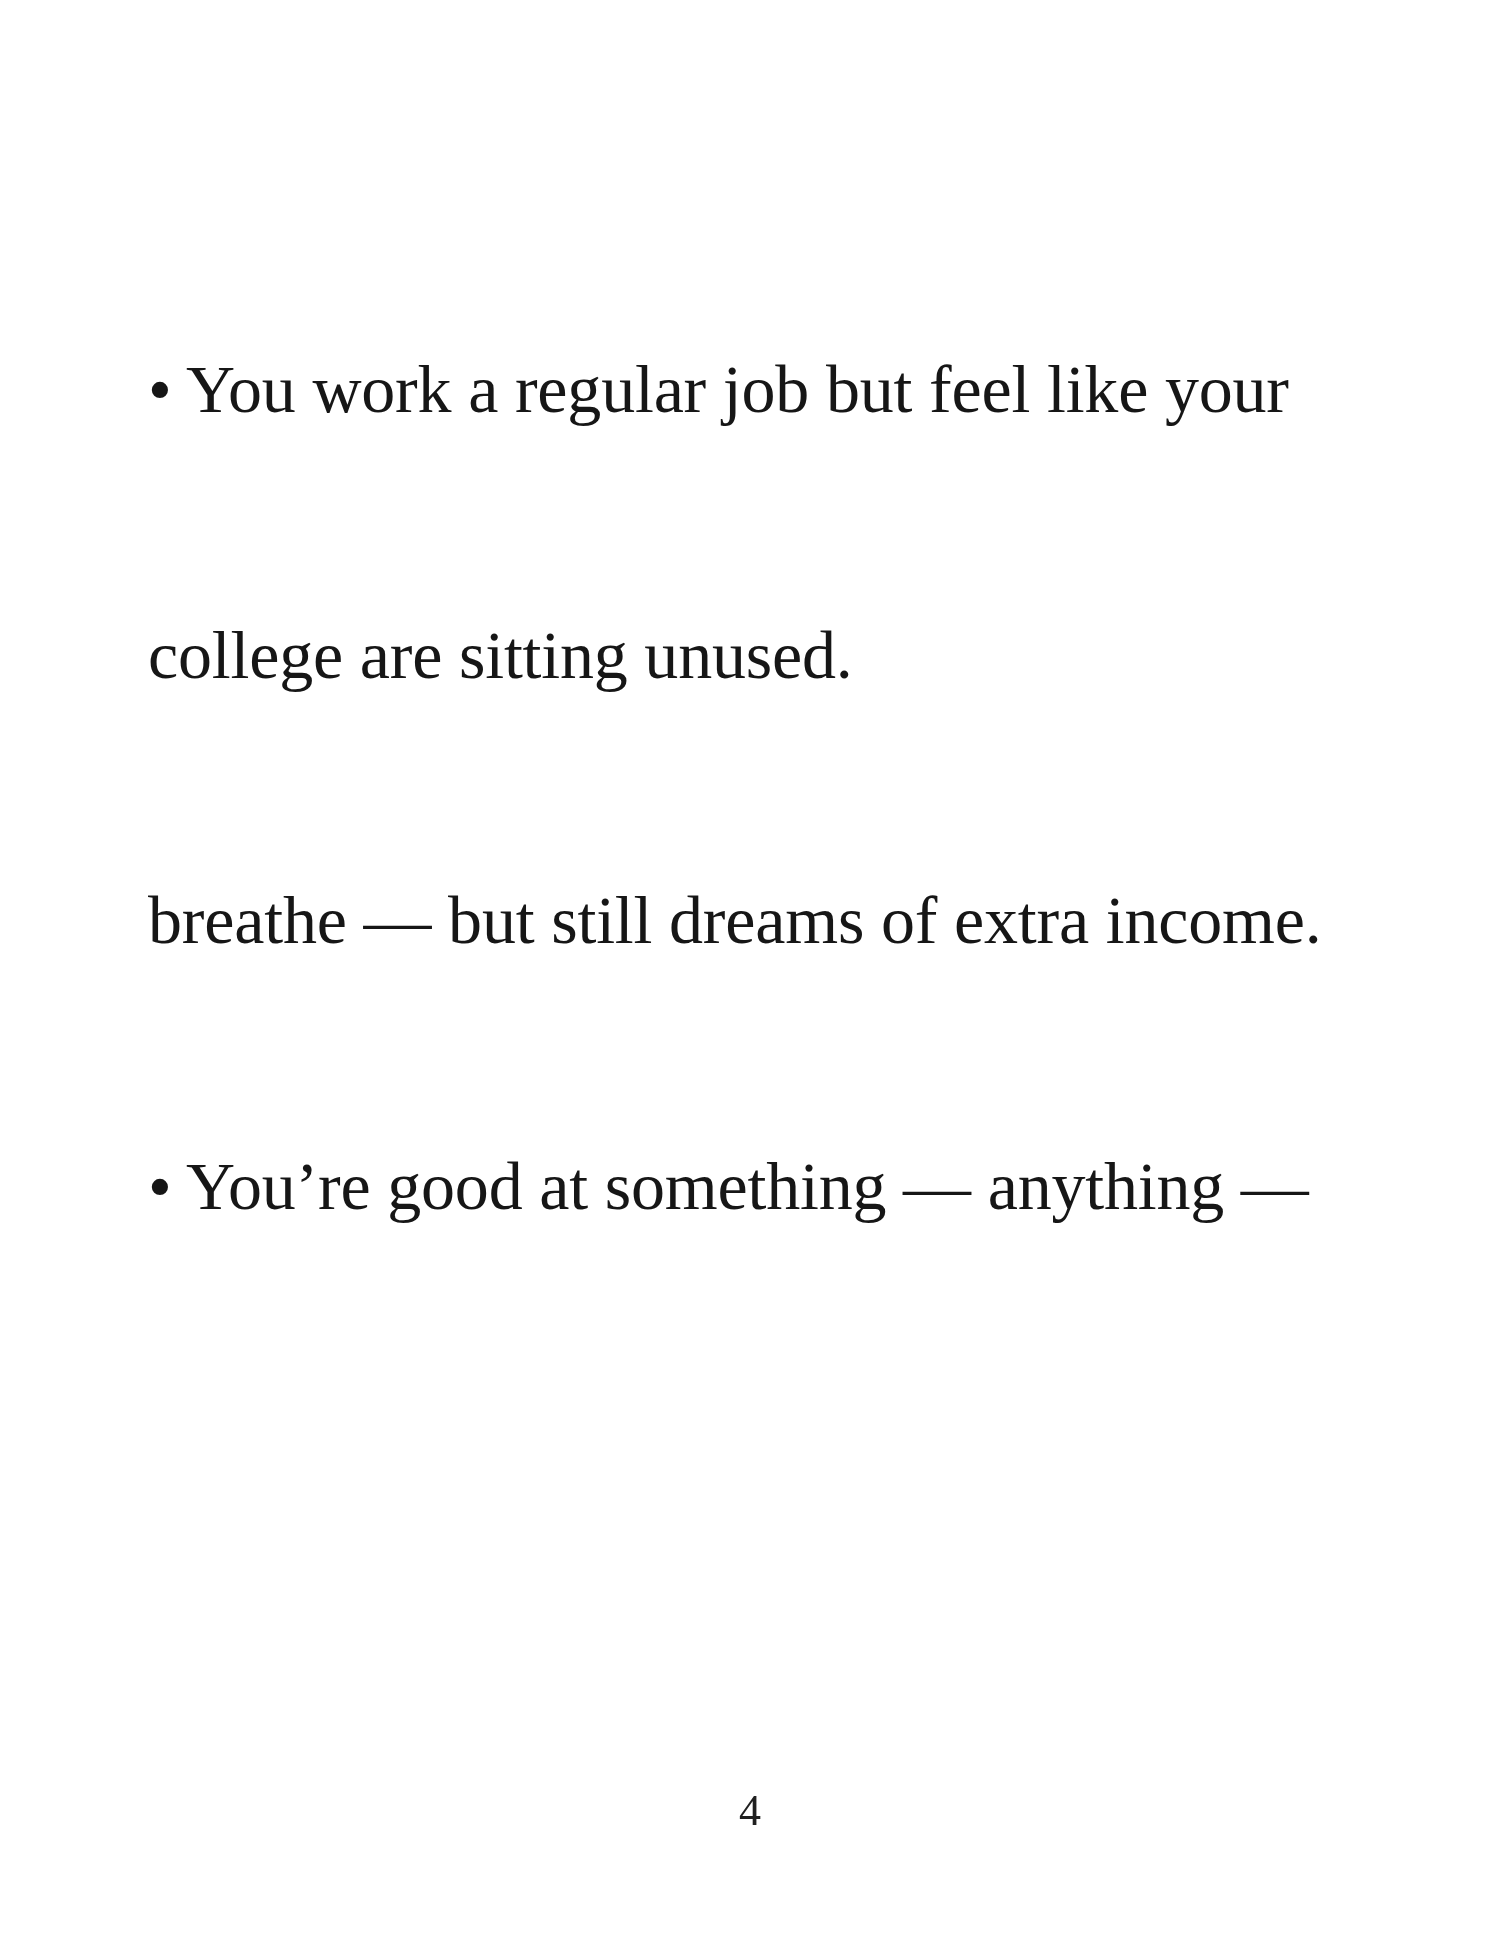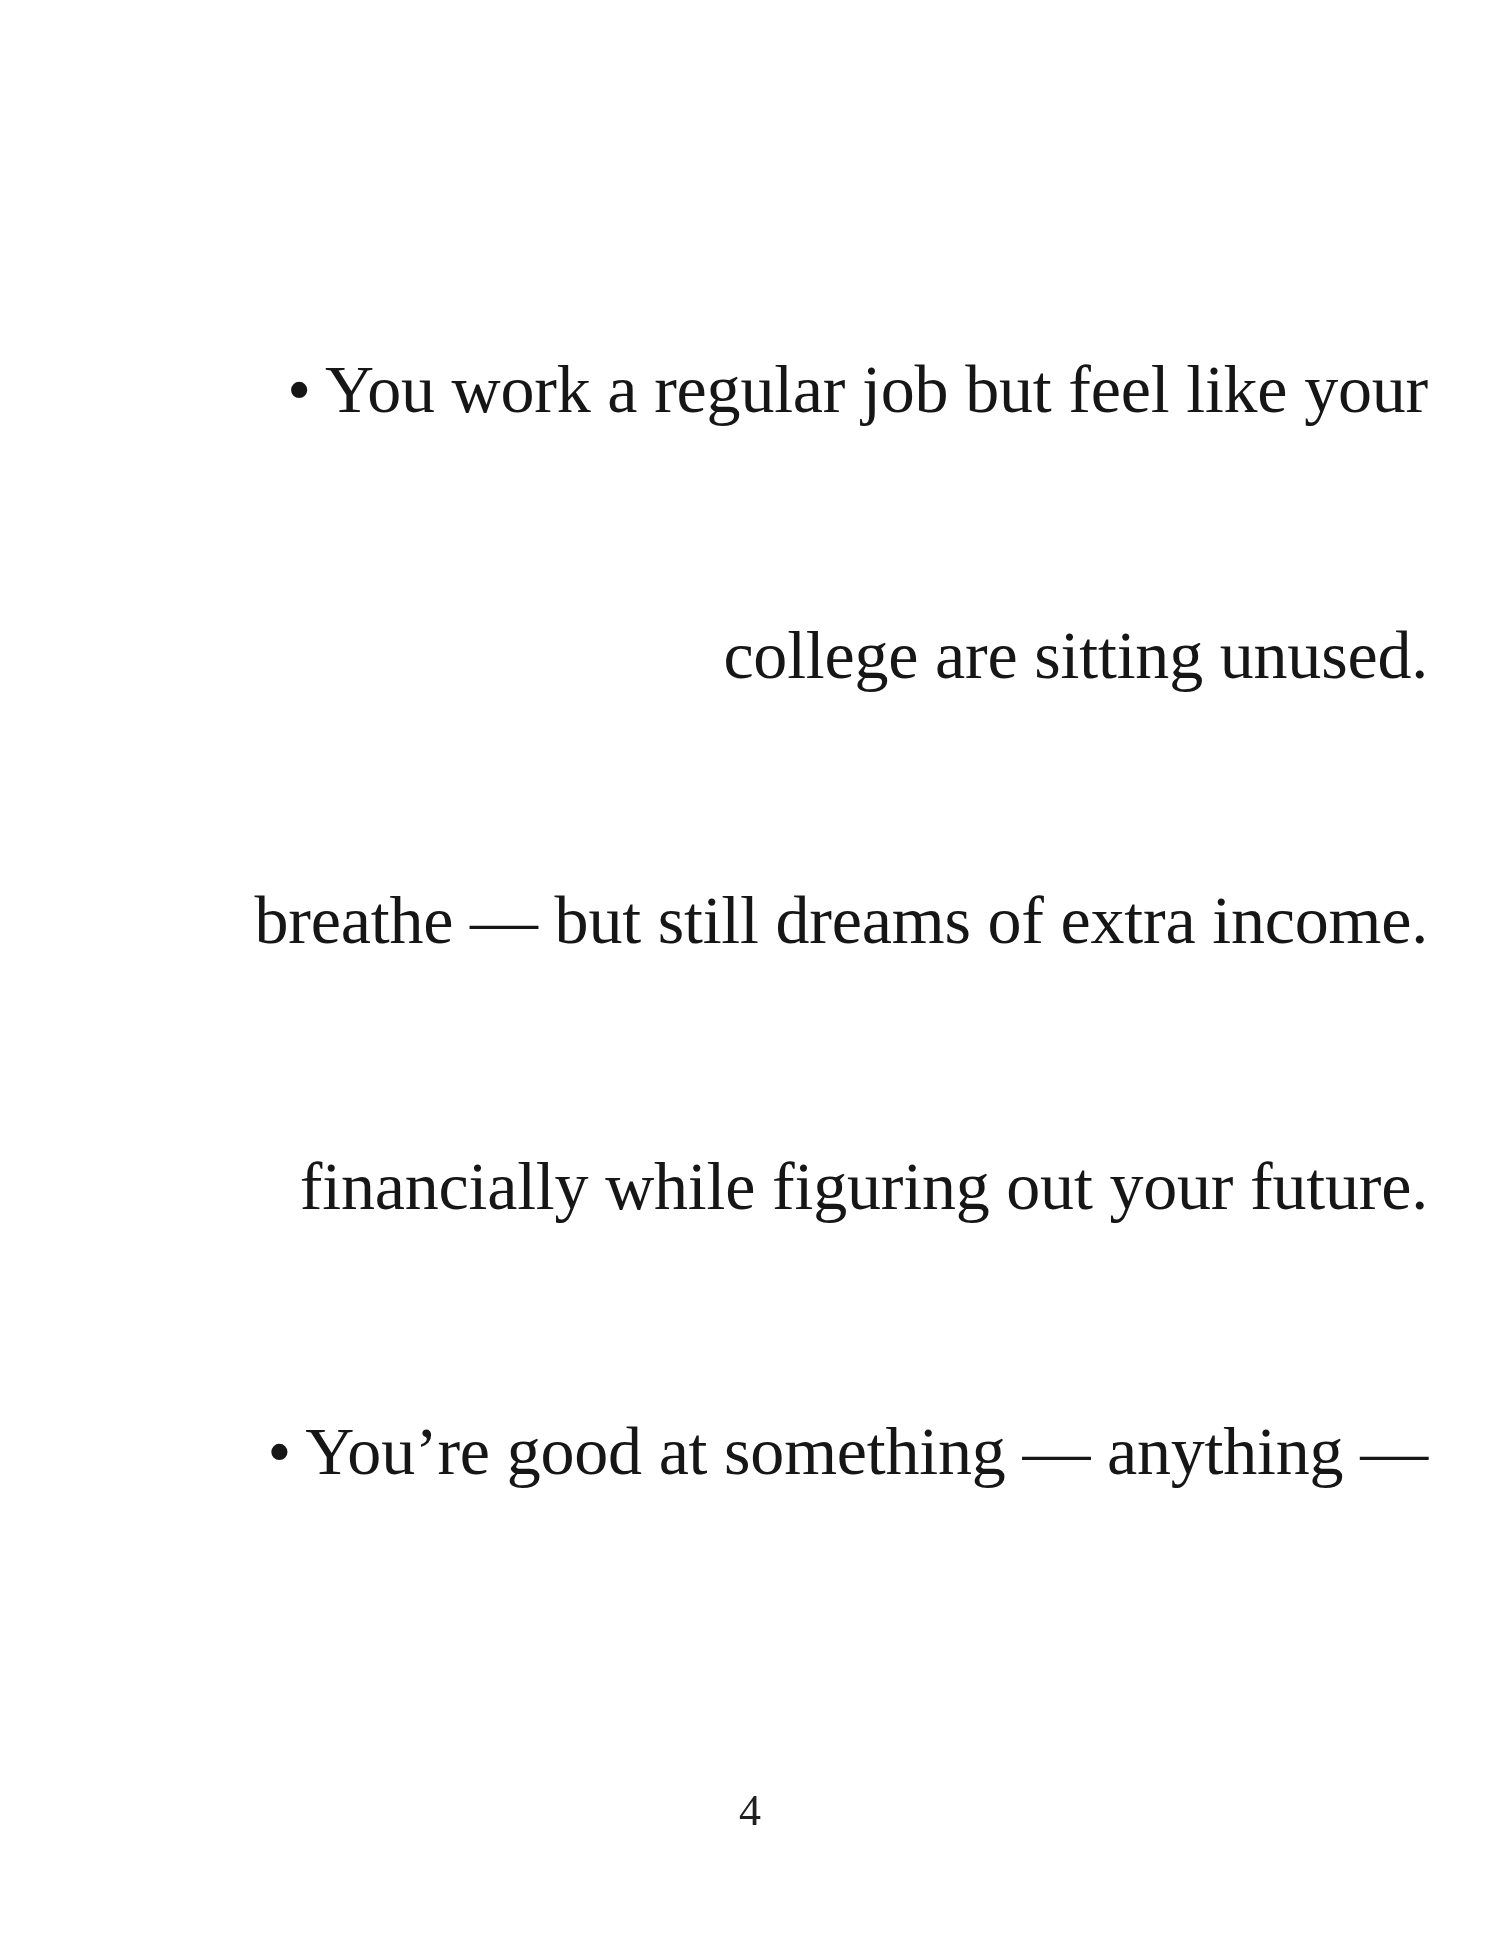--- a/index.html
+++ b/index.html
@@ -22,42 +22,40 @@
     top: 168px;
     width: 1280px;
     font-size: 68px;
     line-height: 88.5px;
     font-weight: 400;
     letter-spacing: -0.2px;
     white-space: pre;
   }
   .line {
     white-space: pre;
-    text-align: right;
   }
   .footer {
     position: absolute;
     left: 0;
     top: 1789px;
     width: 100%;
     text-align: center;
     font-size: 44px;
     line-height: 44px;
     color: #202020;
   }
 </style>
 </head>
 <body>
 
 <div class="page">
   <div class="text-block">
     <div class="line">• You work a regular job but feel like your</div>
     <div class="line">college are sitting unused.</div>
     <div class="line">breathe — but still dreams of extra income.</div>
-    <div class="line">financially while figuring out your future.</div>
     <div class="line">• You’re good at something — anything —</div>
     
     
     
     
     
     
     
   </div>
 

